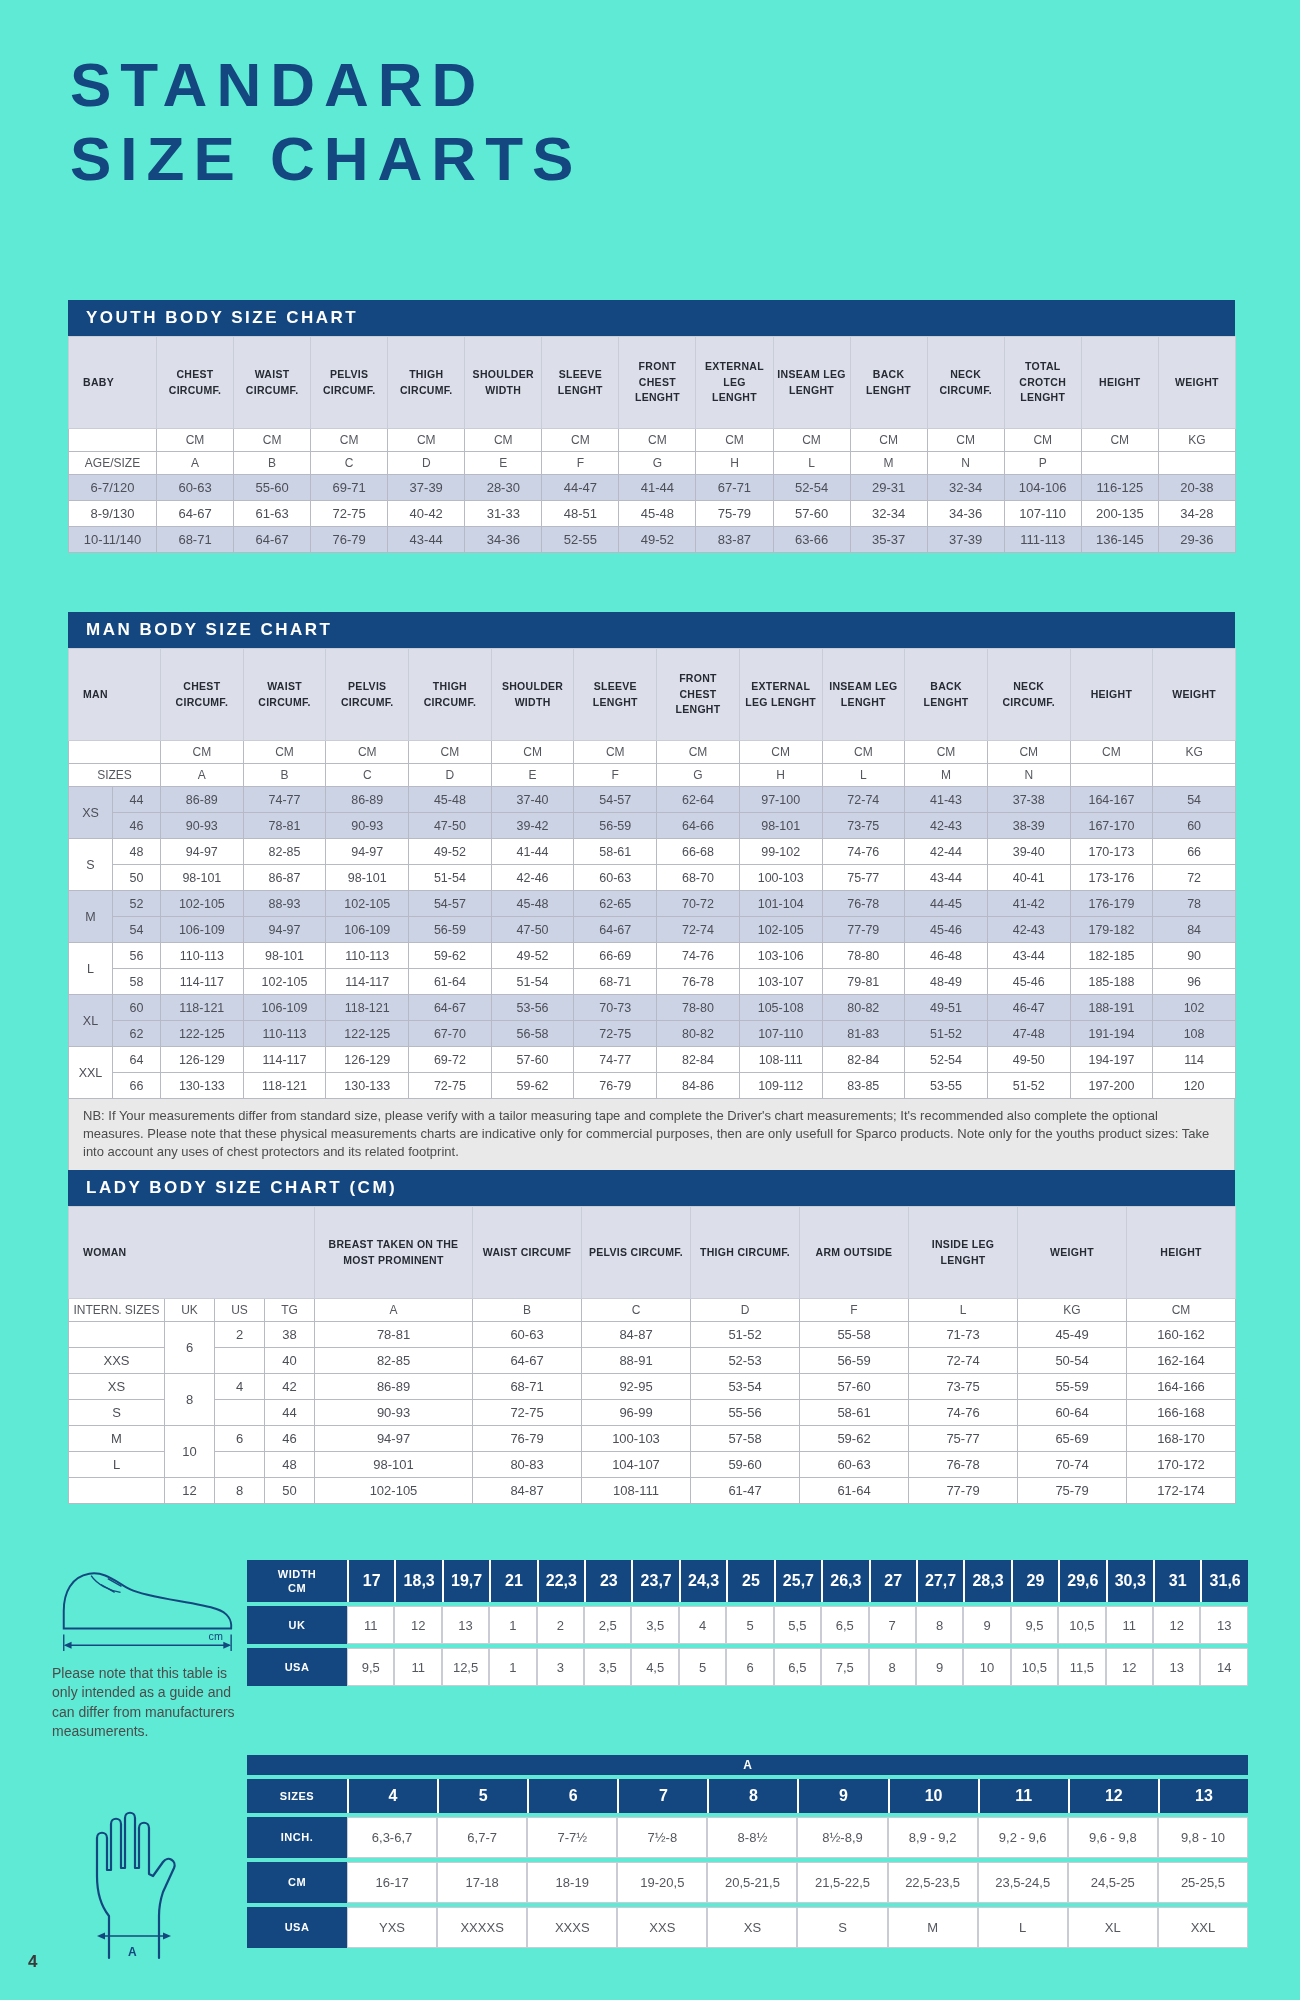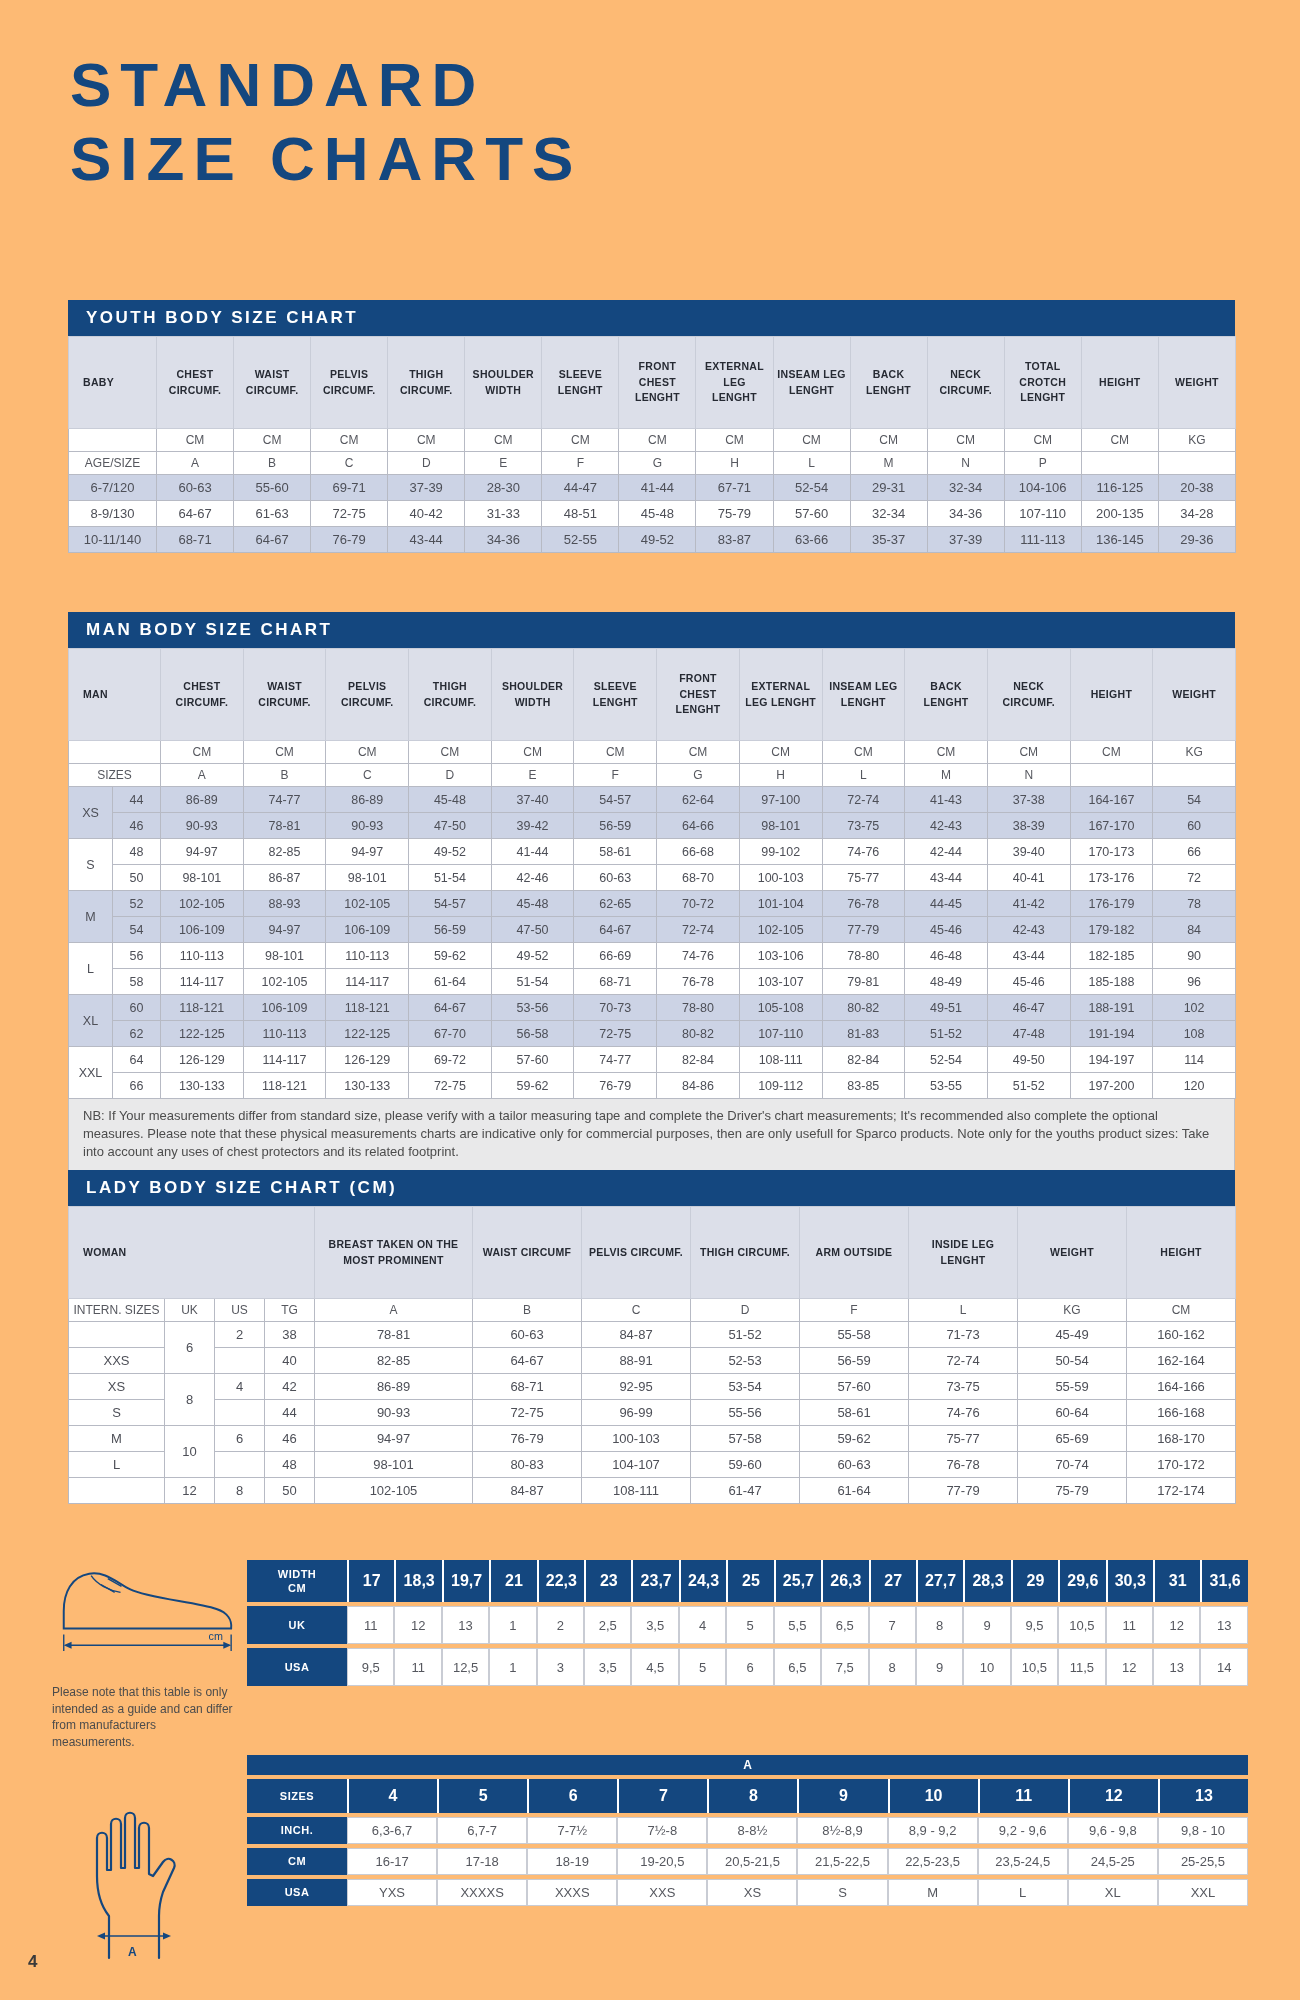--- a/index.html
+++ b/index.html
@@ -1,18 +1,18 @@
 <!DOCTYPE html>
 <html><head>
 <meta charset="utf-8">
 <style>
   *{box-sizing:border-box;margin:0;padding:0}
   html,body{width:1300px;background:#fff}
   body{height:2000px;position:relative;font-family:"Liberation Sans",sans-serif}
-  .page{position:absolute;inset:0;background:#fdba74;overflow:hidden}
+  .page{position:absolute;inset:0;background:#5eead4;overflow:hidden}
 
   .main-title{position:absolute;left:70px;top:48px;color:#14477F;font-weight:bold;
     font-size:62px;letter-spacing:9px;line-height:1.2;font-family:"Liberation Sans",sans-serif}
 
   .chart{position:absolute;left:68px;width:1167px}
   .chart-bar{background:#14477F;color:#fff;font-weight:bold;font-size:17px;
     letter-spacing:2.5px;padding:8px 0 8px 18px}
 
   table.t{border-collapse:collapse;table-layout:fixed;width:1167px;font-size:13px;color:#4d4f57}
   table.t td{border:1px solid #b7bac4;text-align:center;vertical-align:middle;padding:1px 2px;background:#fff}
@@ -35,28 +35,28 @@
   table.t2{border-collapse:separate;border-spacing:0 4px;table-layout:fixed;width:1001px;
     font-size:13px;color:#55575e}
   table.t2 td{text-align:center;vertical-align:middle}
   table.t2 td.lab{background:#14477F;color:#fff;font-weight:bold;font-size:11px;
     letter-spacing:.5px;white-space:pre-line;line-height:1.3}
   table.t2 td.dkv{background:#14477F;color:#fff;font-weight:bold;font-size:16px;
     border-left:2px solid #fff}
   table.t2 td.val{background:#fff;border:1px solid #c9ccd4}
   .t2-shoe td{height:38px}
   .t2-shoe tr:first-child td{height:42px}
-  .t2-glove td{height:27px}
+  .t2-glove td{height:41px}
   .t2-glove tr:first-child td{height:34px}
 
   .glove-topbar{width:1001px;height:20px;background:#14477F;color:#fff;font-weight:bold;
     font-size:12px;text-align:center;line-height:20px}
 
   .side{position:absolute;left:52px;width:186px}
-  .side-note{font-size:12px;line-height:1.38;color:#4c4c4c;margin-top:20px}
+  .side-note{font-size:14px;line-height:1.38;color:#4c4c4c;margin-top:0}
 
   .page-number{position:absolute;left:28px;top:1952px;font-size:17px;font-weight:bold;color:#3a3a3a}
 </style>
 </head>
 <body>
 
 <div class="page">
 
   <h1 class="main-title"><span>STANDARD</span><br><span>SIZE CHARTS</span></h1>
 

